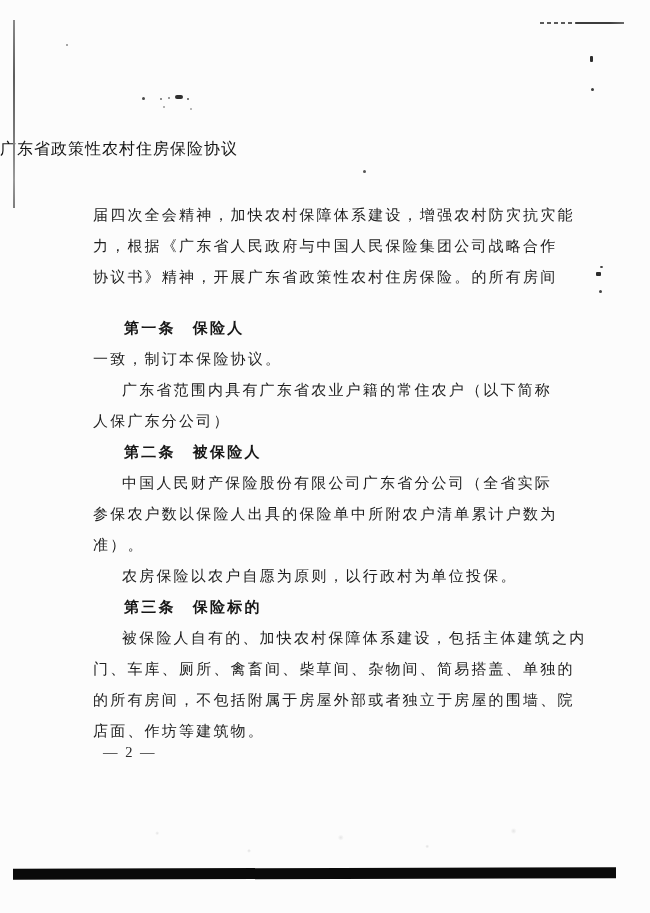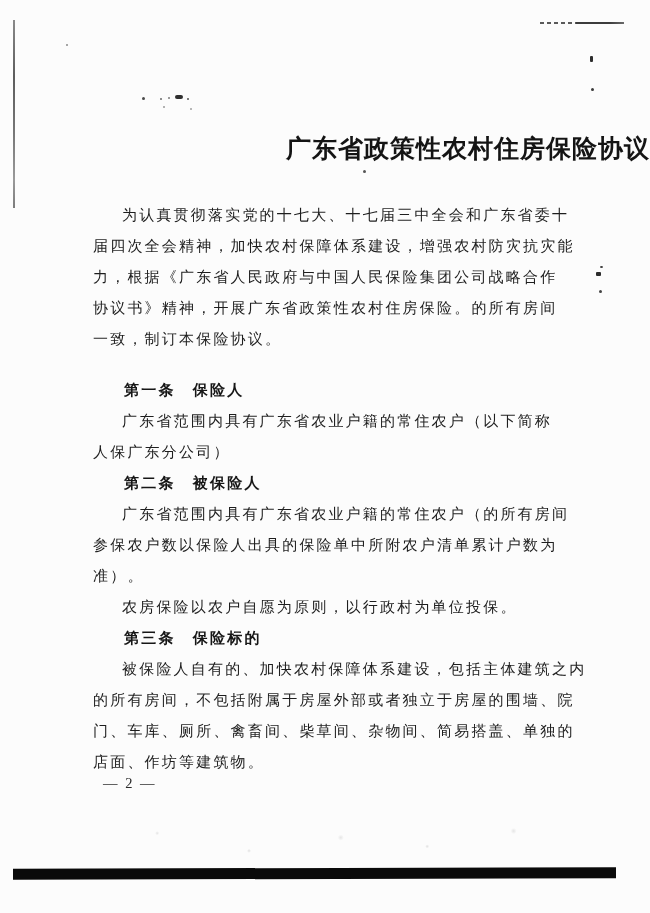--- a/index.html
+++ b/index.html
@@ -56,25 +56,25 @@
       radial-gradient(circle 2px at 84% 25%, #e5e5e5 0, rgba(229,229,229,0) 3px);
   }
   .speck {
     position: absolute;
     display: block;
     border-radius: 50%;
   }
   
   .title {
     margin: 0;
-    font-size: 25px;
-    font-weight: bold;
+    font-size: 16px;
+    font-weight: normal;
     letter-spacing: 1px;
     line-height: 34px;
-    text-align: right;
+    text-align: left;
     color: #141414;
   }
   .body-block {
     margin-top: 34px;
     padding: 0 88px 0 93px;
   }
   .line {
     height: 31px;
     line-height: 31px;
     font-size: 15px;
@@ -119,39 +119,38 @@
   <i class="speck" style="left:363px;top:170px;width:3px;height:3px;background:#555;"></i>
   <i class="speck" style="left:600px;top:266px;width:3px;height:2px;background:#3a3a3a;"></i>
   <i class="speck" style="left:596px;top:272px;width:5px;height:4px;background:#2c2c2c;border-radius:1px;"></i>
   <i class="speck" style="left:599px;top:290px;width:3px;height:3px;background:#444;"></i>
 
   <div class="noise-band"></div>
 
   <h1 class="title">广东省政策性农村住房保险协议</h1>
 
   <div class="body-block">
-    <div class="line indent">为认真贯彻落实党的十七大、十七届三中全会和广东省委十</div>
     <div class="line">届四次全会精神，加快农村保障体系建设，增强农村防灾抗灾能</div>
     <div class="line">力，根据《广东省人民政府与中国人民保险集团公司战略合作</div>
     <div class="line">协议书》精神，开展广东省政策性农村住房保险。的所有房间</div>
+    <div class="line heading gap-before">第一条　保险人</div>
+
     <div class="line">一致，制订本保险协议。</div>
-
-    <div class="line heading gap-before">第一条　保险人</div>
     <div class="line indent">广东省范围内具有广东省农业户籍的常住农户（以下简称</div>
     <div class="line">人保广东分公司）</div>
 
     <div class="line heading">第二条　被保险人</div>
-    <div class="line indent">广东省范围内具有广东省农业户籍的常住农户（的所有房间</div>
+    <div class="line indent">中国人民财产保险股份有限公司广东省分公司（全省实际</div>
     <div class="line">参保农户数以保险人出具的保险单中所附农户清单累计户数为</div>
     <div class="line">准）。</div>
     <div class="line indent">农房保险以农户自愿为原则，以行政村为单位投保。</div>
 
     <div class="line heading">第三条　保险标的</div>
     <div class="line indent">被保险人自有的、加快农村保障体系建设，包括主体建筑之内</div>
+    <div class="line">门、车库、厕所、禽畜间、柴草间、杂物间、简易搭盖、单独的</div>
     <div class="line">的所有房间，不包括附属于房屋外部或者独立于房屋的围墙、院</div>
-    <div class="line">门、车库、厕所、禽畜间、柴草间、杂物间、简易搭盖、单独的</div>
     <div class="line">店面、作坊等建筑物。</div>
   </div>
 
   <div class="pagenum">— 2 —</div>
 
   <div class="bottom-bar"></div>
 </div>
 
 </body></html>

